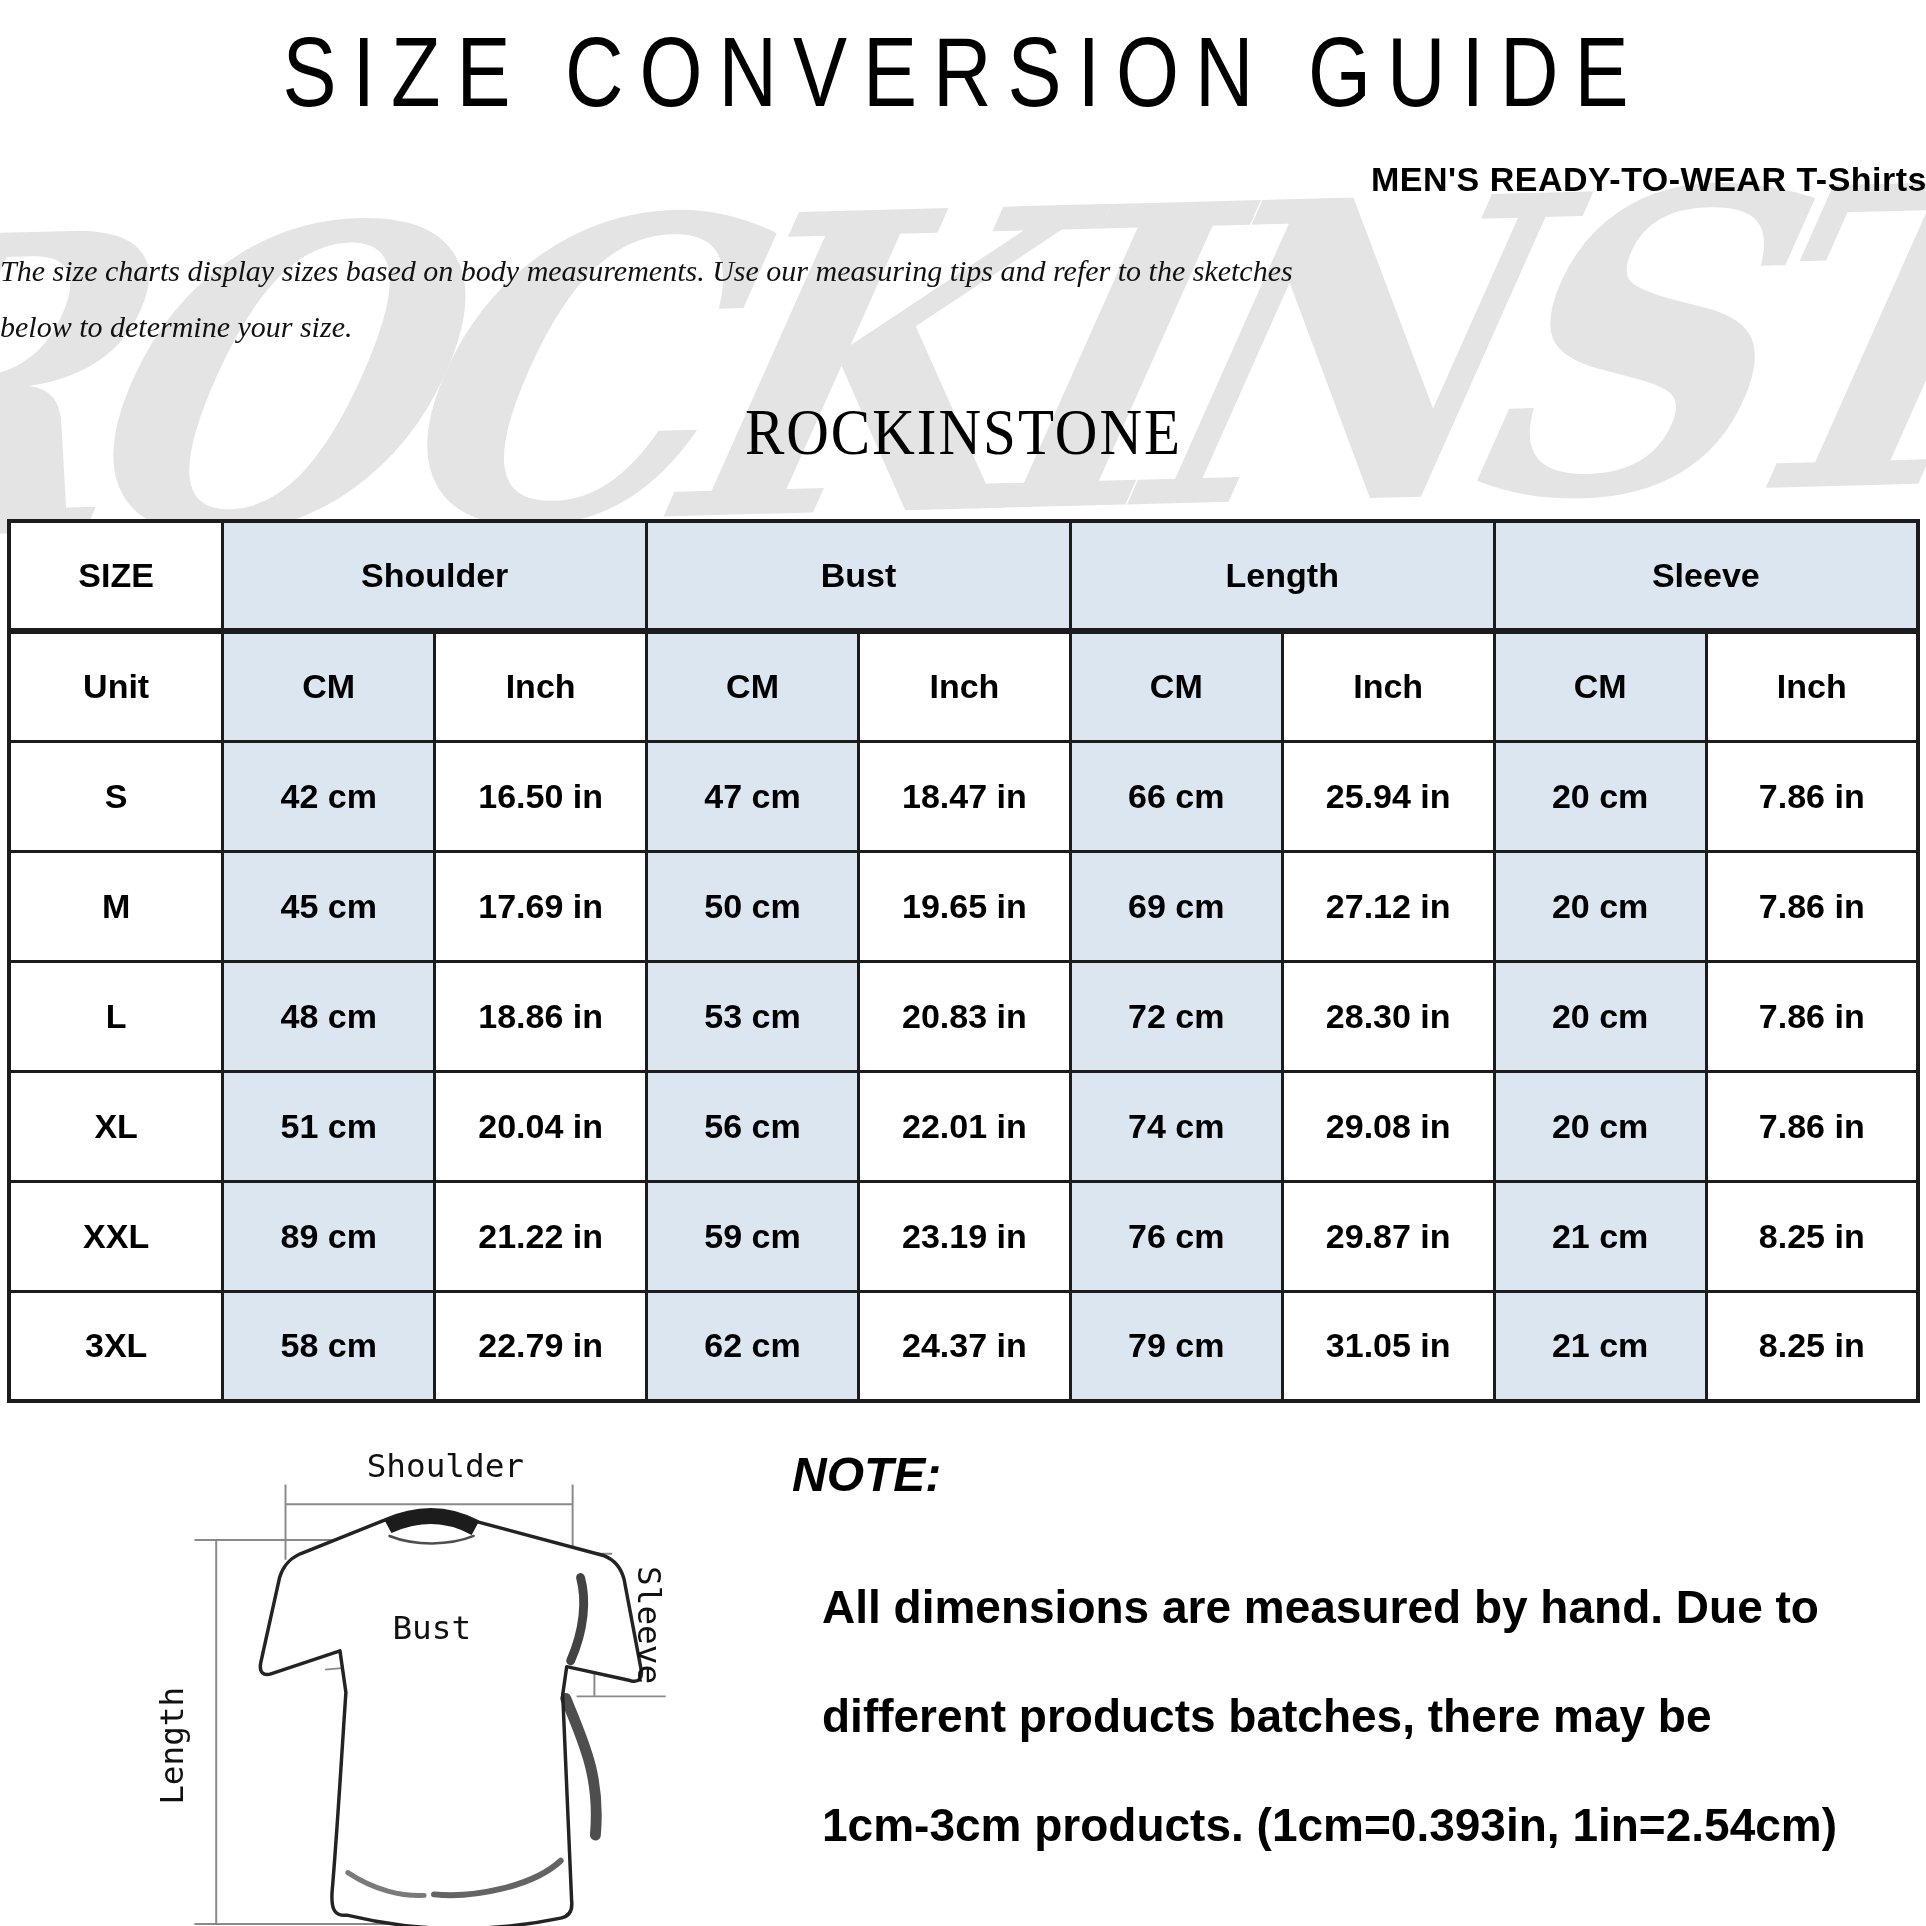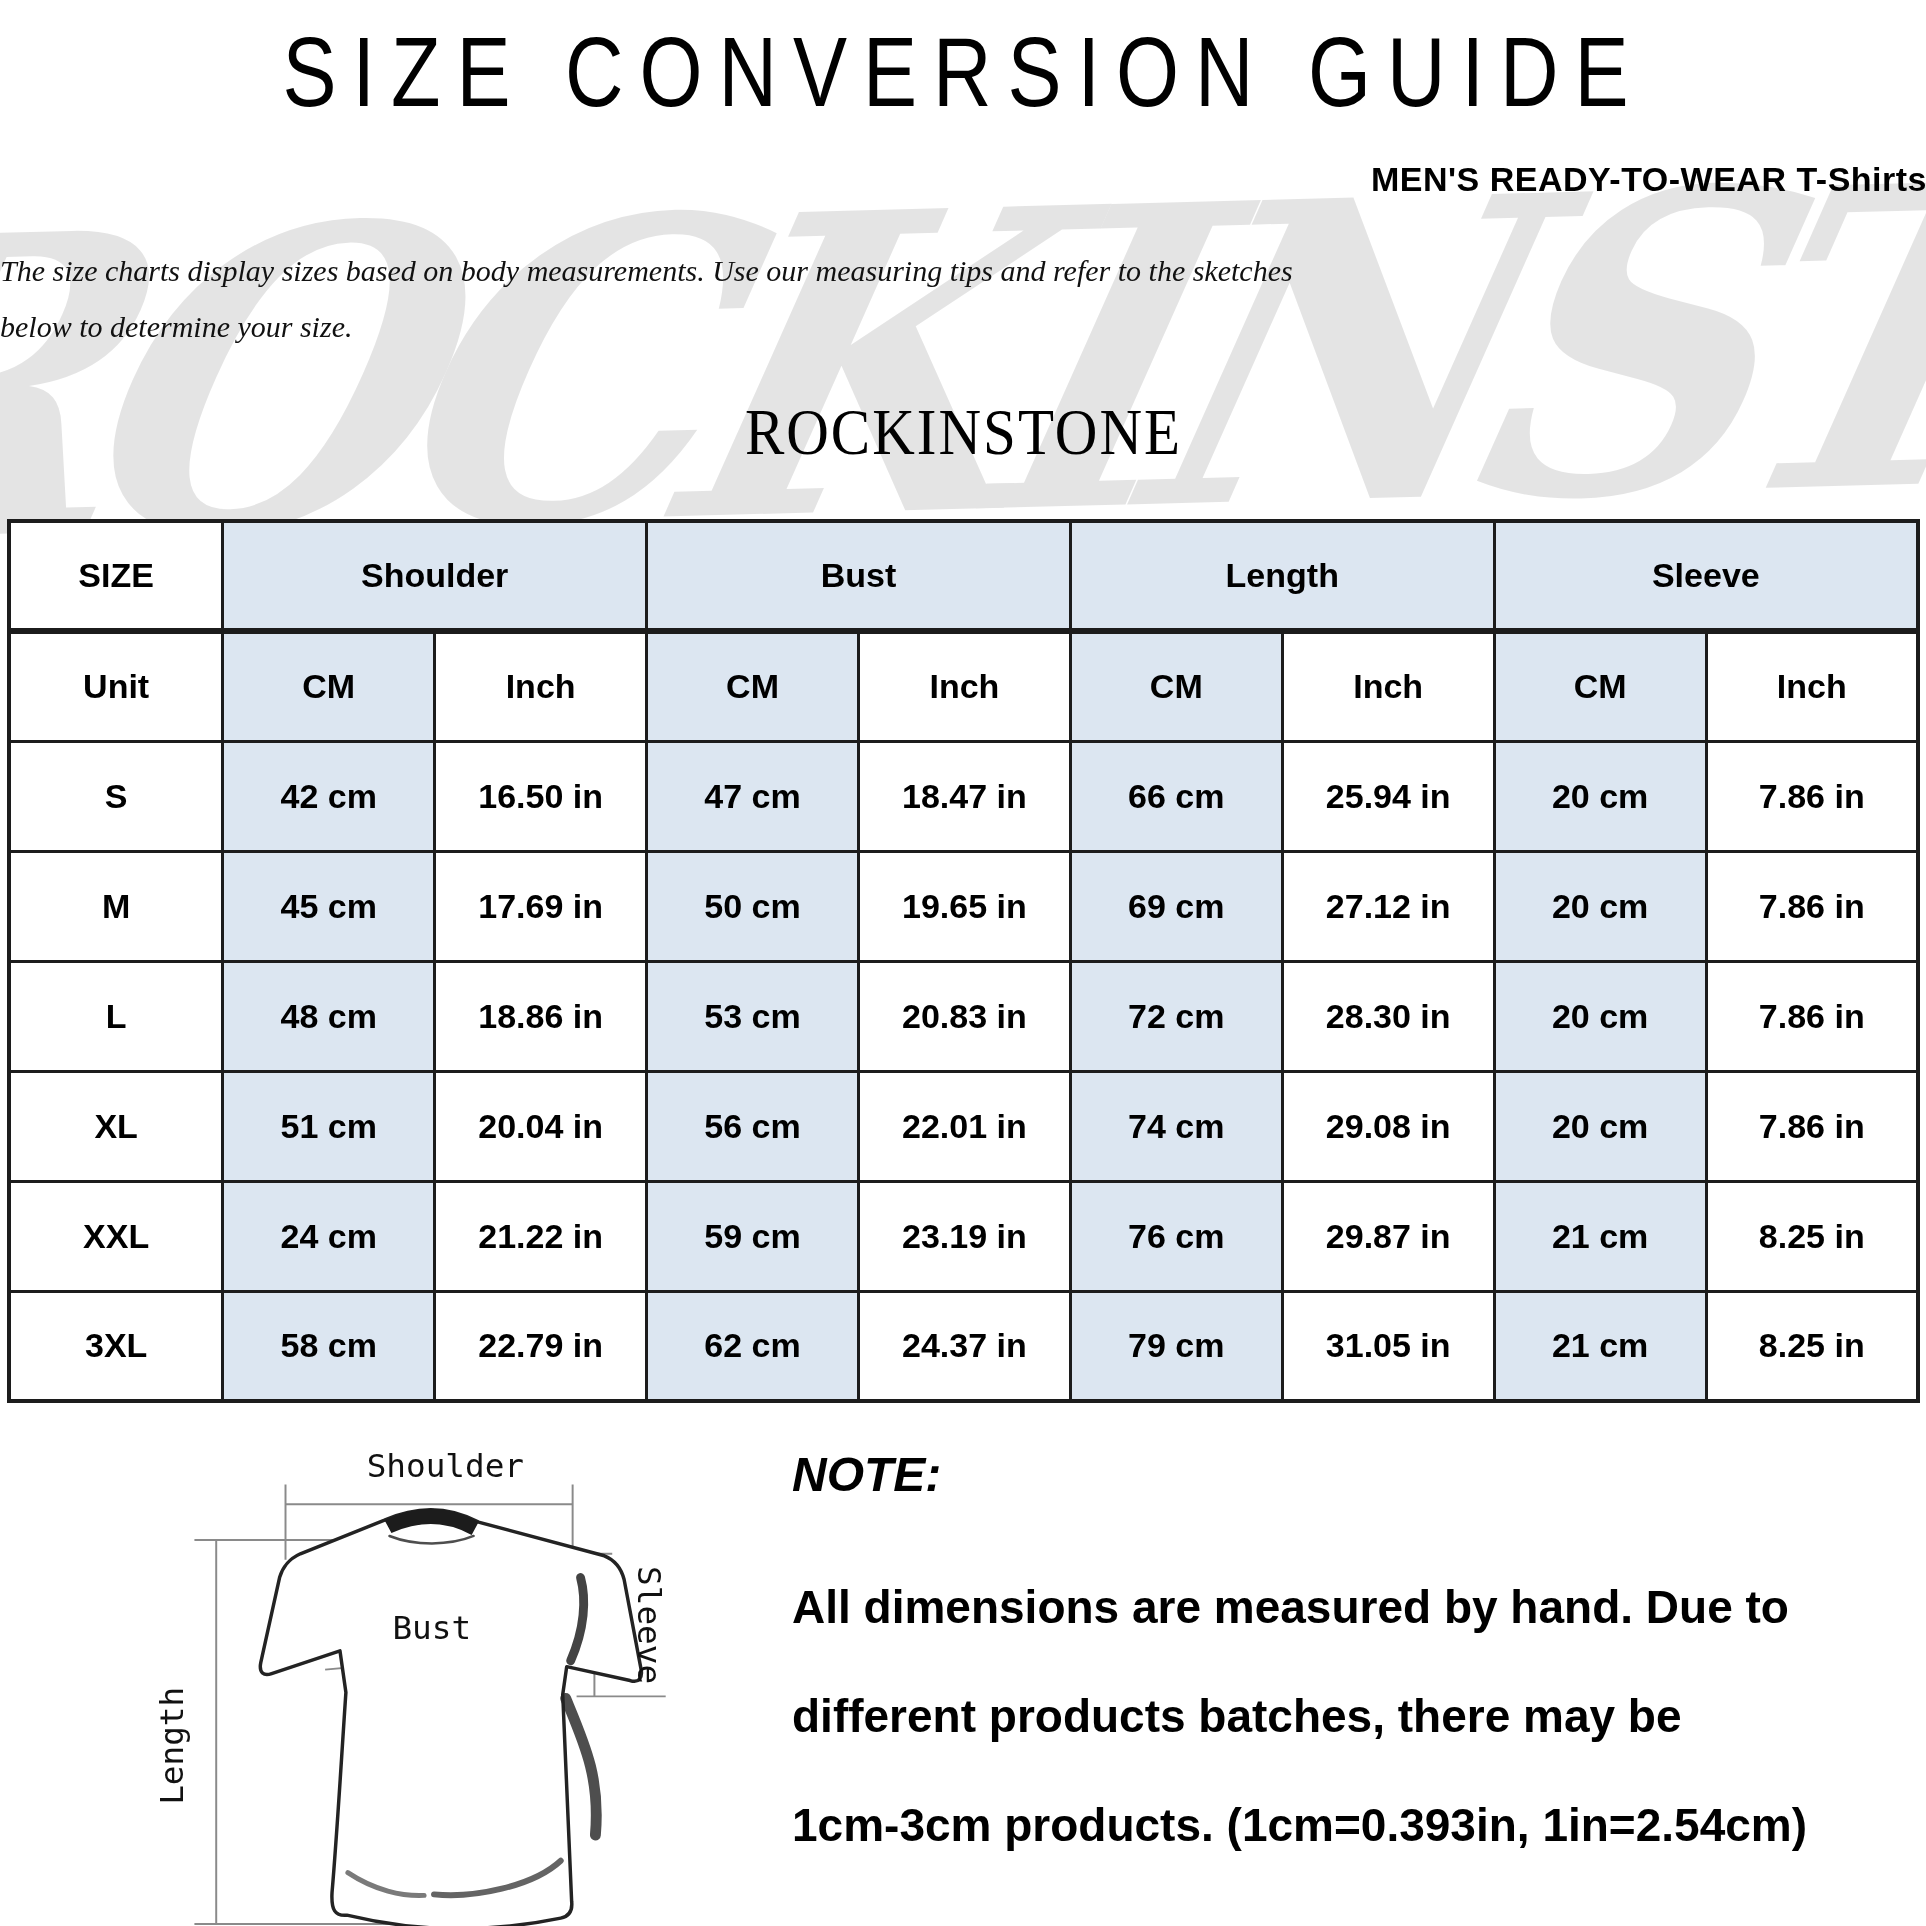--- a/index.html
+++ b/index.html
@@ -38,21 +38,21 @@
       border:3px solid #1c1c1c; text-align:center; vertical-align:middle;
       font-weight:bold; font-size:34px; height:110px; background:#ffffff; }
   table.size-table tr.group-row th { border-bottom-width:6px; }
   .c-blue { background:#dce6f1 !important; }
 
   
   .bottom { position:relative; width:1927px; height:535px; }
   .sketch { position:absolute; left:137px; top:26px; width:598px; height:509px; }
   .note { position:absolute; left:792px; top:44px; width:1129px; }
   .note-heading { font-size:48px; font-weight:bold; margin-bottom:51px;font-style:italic; }
-  .note-line { font-size:46px; font-weight:bold; line-height:109px; white-space:nowrap; }
+  .note-line { font-size:46px; font-weight:bold; line-height:109px; white-space:nowrap;margin-left:30px; }
 
   svg text.sk-label { font-family:"DejaVu Sans Mono", monospace; font-size:33px; fill:#111; }
 </style>
 </head>
 <body>
 
 <div class="page">
 
   <div class="watermark">ROCKINSTONE</div>
 
@@ -135,21 +135,21 @@
           <td>20.04 in</td>
           <td class="c-blue">56 cm</td>
           <td>22.01 in</td>
           <td class="c-blue">74 cm</td>
           <td>29.08 in</td>
           <td class="c-blue">20 cm</td>
           <td>7.86 in</td>
         </tr>
         <tr>
           <td>XXL</td>
-          <td class="c-blue">24 cm</td>
+          <td class="c-blue">89 cm</td>
           <td>21.22 in</td>
           <td class="c-blue">59 cm</td>
           <td>23.19 in</td>
           <td class="c-blue">76 cm</td>
           <td>29.87 in</td>
           <td class="c-blue">21 cm</td>
           <td>8.25 in</td>
         </tr>
         <tr>
           <td>3XL</td>

